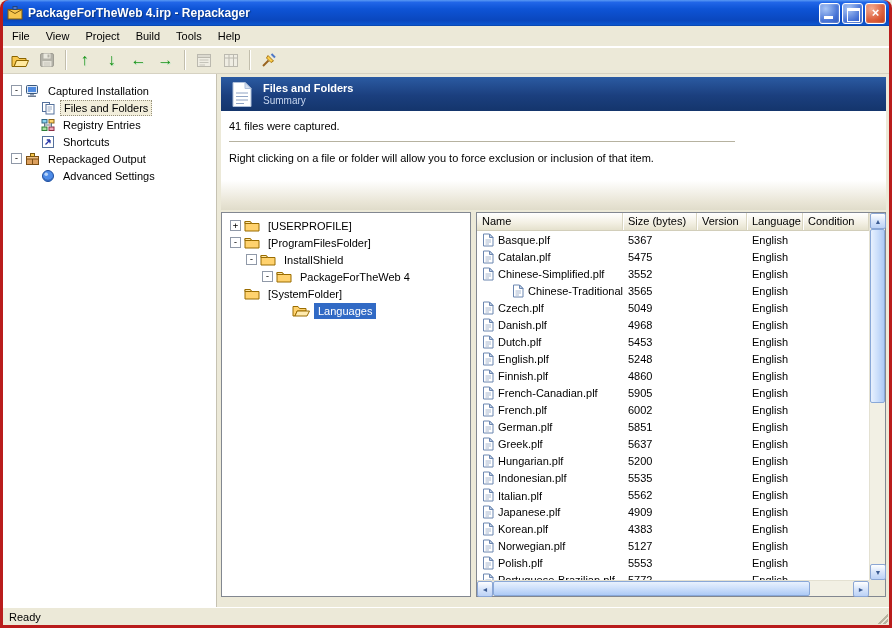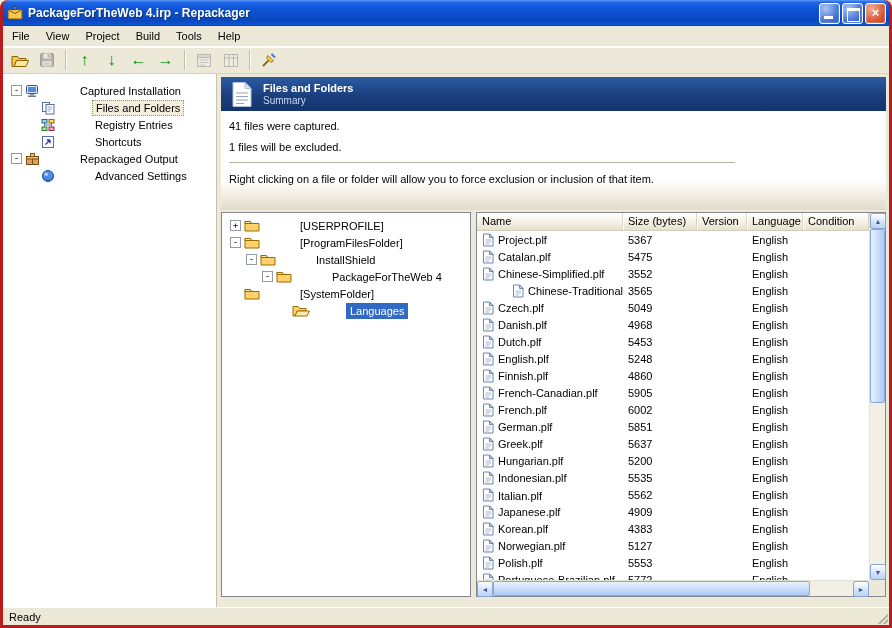--- a/index.html
+++ b/index.html
@@ -43,21 +43,21 @@
   .sidebar{width:214px;flex:none;background:#fff;border-right:1px solid #C6C2B2;padding:8px 2px 0 4px;overflow:hidden;}
   .main{flex:1;min-width:0;display:flex;flex-direction:column;padding:3px 3px 0 4px;}
 
   
   .tree-row{display:flex;align-items:center;height:17px;white-space:nowrap;}
   .expander{width:11px;height:11px;flex:none;border:1px solid #9099A8;background:#fff;
     font-family:"DejaVu Sans Mono",monospace;font-size:9px;line-height:9px;
     display:flex;align-items:center;justify-content:center;margin-right:3px;}
   .exp-spacer{width:14px;flex:none;}
   .tree-icon{flex:none;display:flex;margin-right:4px;}
-  .tree-label{padding:1px 3px;border:1px solid transparent;margin-left:32px;}
+  .tree-label{padding:1px 3px;border:1px solid transparent;}
   .sidebar .tree-row.selected .tree-label{background:#F2EEDB;border:1px dotted #97917B;}
   .folder-panel .tree-row.selected .tree-label{background:#316AC5;color:#fff;}
 
   
   .summary-header{height:34px;flex:none;display:flex;align-items:center;gap:10px;padding:0 0 0 10px;
     background:linear-gradient(180deg,#2B5BA2 0%,#1B3F7E 55%,#14356C 100%);}
   .hdr-icon{display:flex;flex:none;}
   .summary-titles .t1{color:#fff;font-weight:bold;font-size:11px;}
   .summary-titles .t2{color:#C7D6EF;font-size:10px;margin-top:1px;}
   .summary-body{height:99px;flex:none;padding:9px 8px 0;
@@ -292,21 +292,20 @@
             </svg>
           </span>
         <div class="summary-titles">
           <div class="t1">Files and Folders</div>
           <div class="t2">Summary</div>
         </div>
       </div>
 
       <div class="summary-body">
         <div class="sum-line">41 files were captured.</div>
-        <div class="sum-line">1 files will be excluded.</div>
         <div class="sum-divider"></div>
         <div class="sum-hint">Right clicking on a file or folder will allow you to force exclusion or inclusion of that item.</div>
       </div>
 
       <div class="bottom">
 
         <div class="panel folder-panel">
             <div class="tree-row" style="padding-left: 4px;">
               <span class="expander">+</span>
               <span class="tree-icon">
@@ -382,21 +381,21 @@
                 <div class="td name" style="width: 146px;">
                   <span class="row-icon">
                     <svg width="12" height="14" viewBox="0 0 12 14">
                       <path d="M1.5 1 h6 l3.5 3.5 V13 H1.5 z" fill="#fff" stroke="#6B86B0"></path>
                       <path d="M7.5 1 l3.5 3.5 H7.5 z" fill="#C9D8EE" stroke="#6B86B0"></path>
                       <line x1="3.5" y1="7" x2="9" y2="7" stroke="#A8B8D0"></line>
                       <line x1="3.5" y1="9" x2="9" y2="9" stroke="#A8B8D0"></line>
                       <line x1="3.5" y1="11" x2="7" y2="11" stroke="#A8B8D0"></line>
                     </svg>
                   </span>
-                  <span>Project.plf</span>
+                  <span>Basque.plf</span>
                 </div>
                 <div class="td" style="width: 74px;">5367</div>
                 <div class="td" style="width: 50px;"></div>
                 <div class="td" style="width: 56px;">English</div>
                 <div class="td" style="flex: 1 1 0%;"></div>
               </div>
               <div class="tr">
                 <div class="td name" style="width: 146px;">
                   <span class="row-icon">
                     <svg width="12" height="14" viewBox="0 0 12 14">

